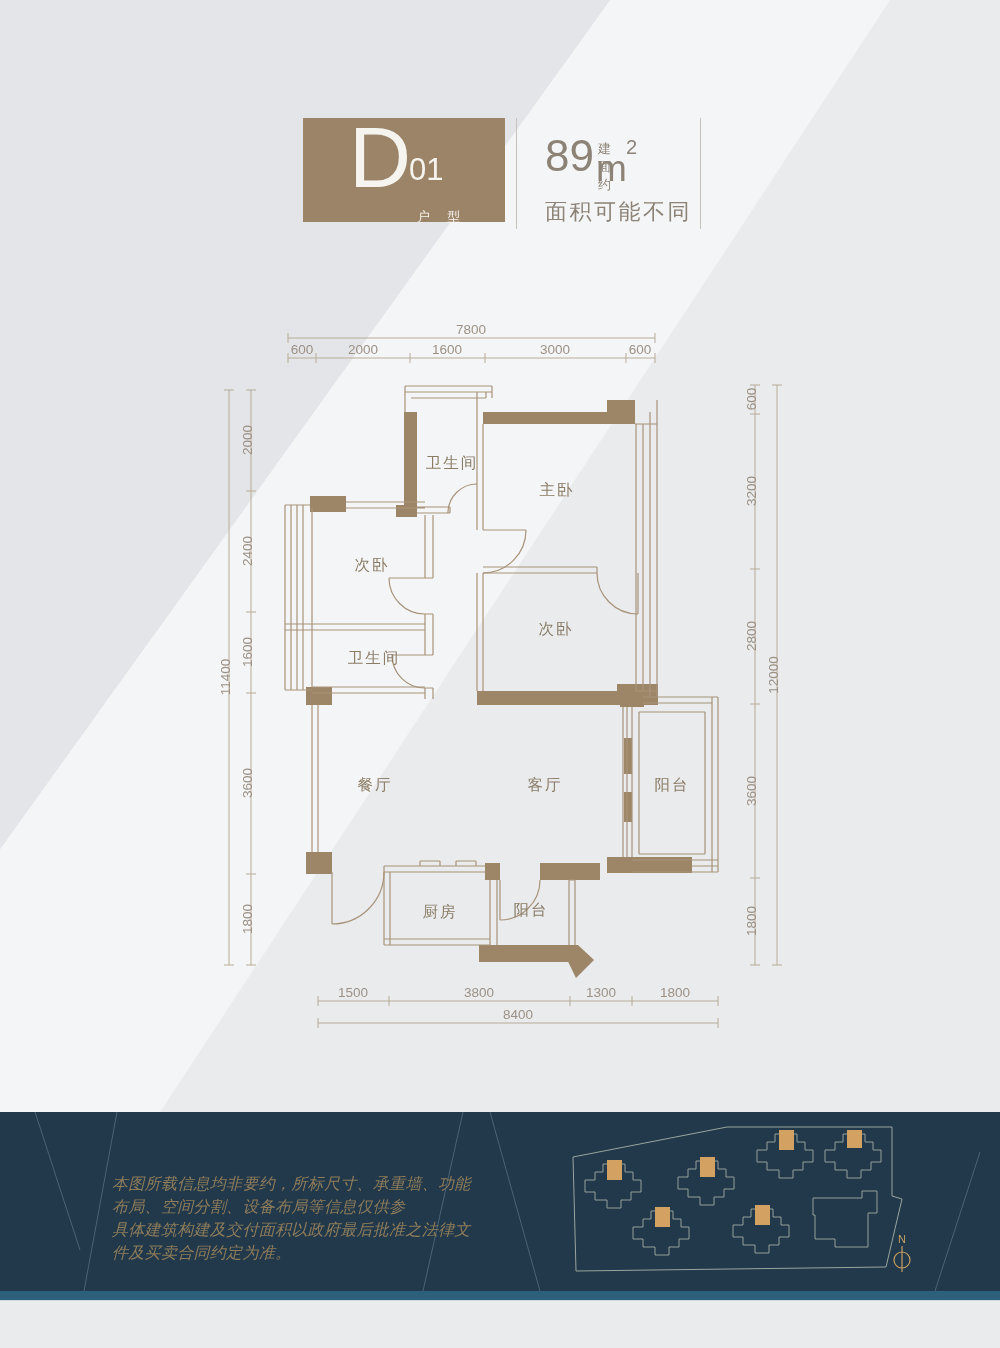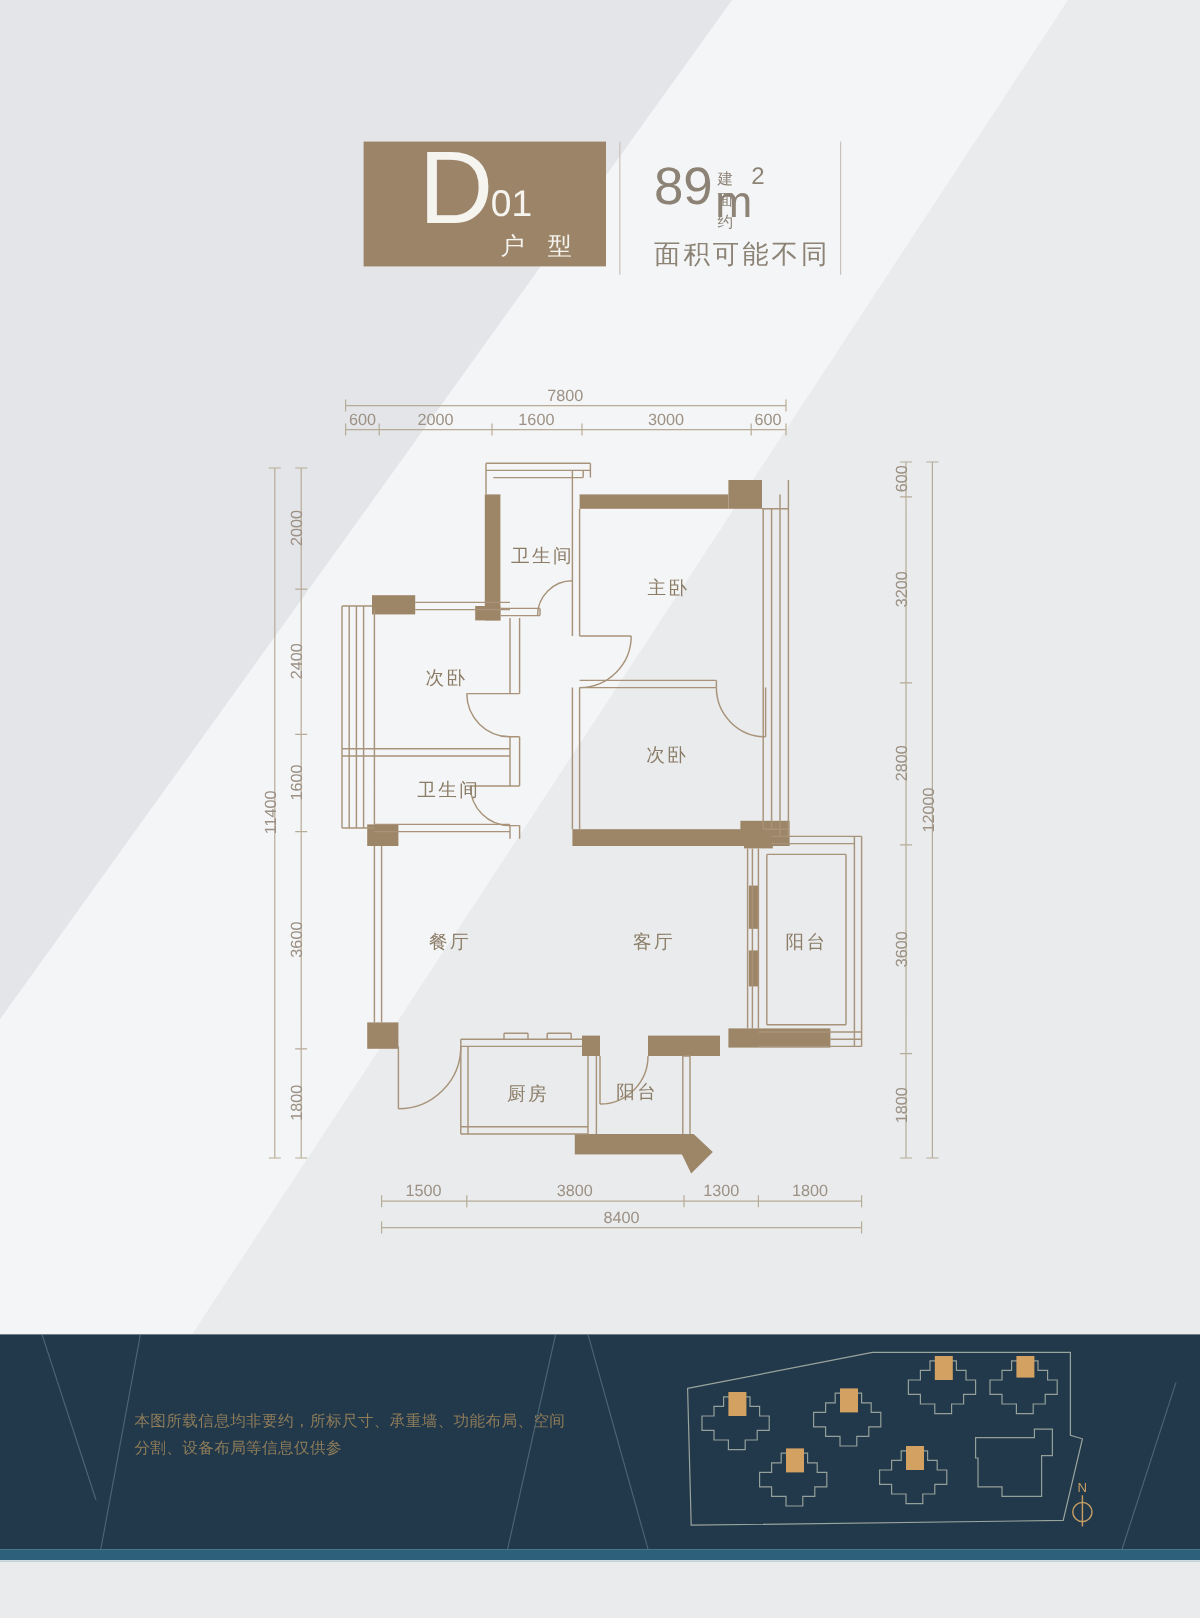--- a/index.html
+++ b/index.html
@@ -8,39 +8,39 @@
   .band{position:absolute;inset:0;pointer-events:none;}
   .band1{background:rgba(255,255,255,.5);
          clip-path:polygon(61% 0,89% 0,16% 82.5%,0 82.5%,0 63%);}
   .band0{background:rgba(219,222,226,.45);
          clip-path:polygon(0 0,61% 0,0 63%);}
   
   .type-box{position:absolute;left:303px;top:118px;width:202px;height:104px;
             background:#9b8468;color:#f6f4ef;}
   .type-letter{position:absolute;left:46px;top:-4px;font-size:86px;line-height:86px;font-weight:400;}
   .type-number{position:absolute;left:106px;top:36px;font-size:31px;line-height:31px;}
-  .type-suffix{position:absolute;left:114px;top:74px;font-size:20px;letter-spacing:7px;}
+  .type-suffix{position:absolute;left:114px;top:90px;font-size:13px;letter-spacing:7px;font-family:Liberation Serif, serif;}
   .vdiv{position:absolute;top:118px;width:1px;height:111px;background:#c7c3bb;}
   .area-wrap{position:absolute;left:545px;top:124px;color:#8c8376;}
   .area-value{position:absolute;left:0;top:4px;font-size:44px;line-height:56px;}
   .area-prefix{position:absolute;left:53px;top:16px;font-size:13px;letter-spacing:1px;}
   .area-unit{position:absolute;left:51px;top:26px;font-size:37px;line-height:37px;}
   .area-exp{position:absolute;left:81px;top:12px;font-size:20px;}
   .layout-label{position:absolute;left:545px;top:197px;font-size:22px;
                 letter-spacing:2.5px;color:#8c8376;}
   
   svg text{font-family:"Liberation Sans",sans-serif;}
   .dims-text{fill:#9c9184;font-size:13.5px;}
   .room-text{fill:#8b7c66;font-size:15.5px;letter-spacing:2px;}
   
   .footer{position:absolute;left:0;top:1112px;width:1000px;height:179px;background:#21394a;}
   .footer-strip{position:absolute;left:0;top:1291px;width:1000px;height:9px;background:#2d607a;
                 border-bottom:1px solid #cfdbe2;}
-  .disclaimer{position:absolute;left:112px;top:1172px;width:372px;font-size:13px;
-              line-height:23px;color:#8f7c5a;letter-spacing:.3px;}
+  .disclaimer{position:absolute;left:112px;top:1172px;width:372px;font-size:16px;
+              line-height:23px;color:#8f7c5a;letter-spacing:.3px;font-style:italic;}
   .siteplan{position:absolute;left:0;top:1112px;}
 </style>
 </head>
 <body>
 
 <div class="band band1"></div>
 <div class="band band0"></div>
 
 <div class="type-box">
   <div class="type-letter">D</div>
@@ -215,13 +215,14 @@
     <g stroke="#c79e63" fill="none" stroke-width="1.2">
       <text x="902" y="1243" text-anchor="middle" fill="#c79e63" stroke="none" font-size="11">N</text>
       <line x1="902" y1="1246" x2="902" y2="1272"></line>
       <circle cx="902" cy="1260" r="8"></circle>
     </g>
   </g>
 </svg>
 
 <div class="disclaimer">
   <div>本图所载信息均非要约，所标尺寸、承重墙、功能布局、空间分割、设备布局等信息仅供参</div>
+  <div>具体建筑构建及交付面积以政府最后批准之法律文件及买卖合同约定为准。</div>
 </div>
 
 </body></html>

